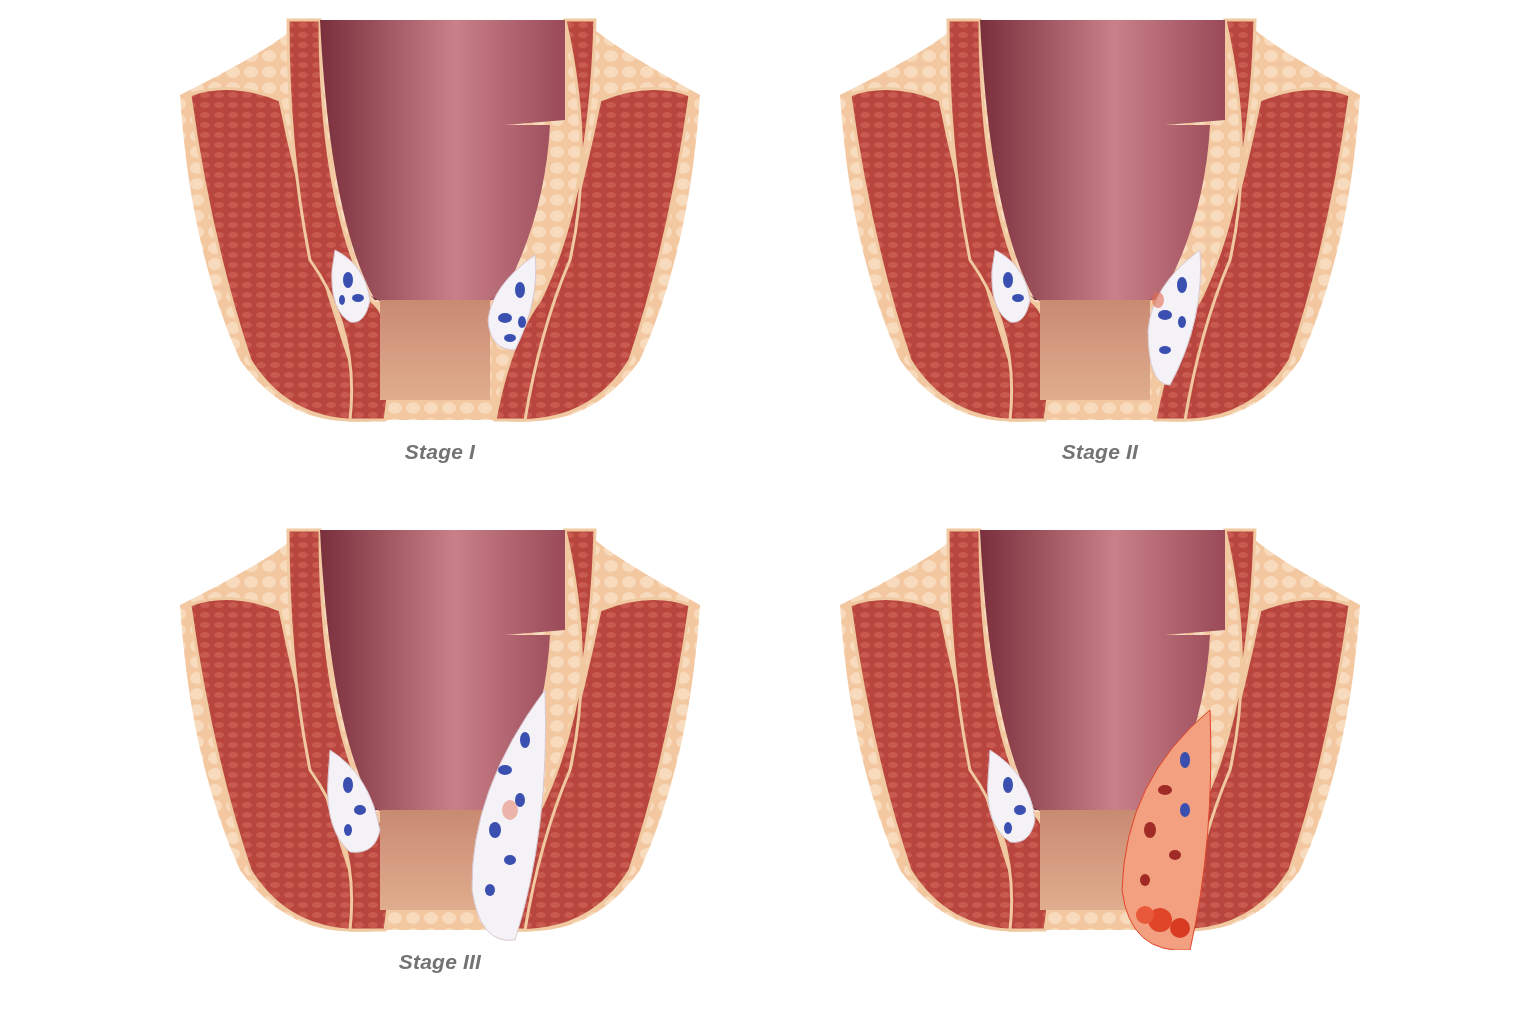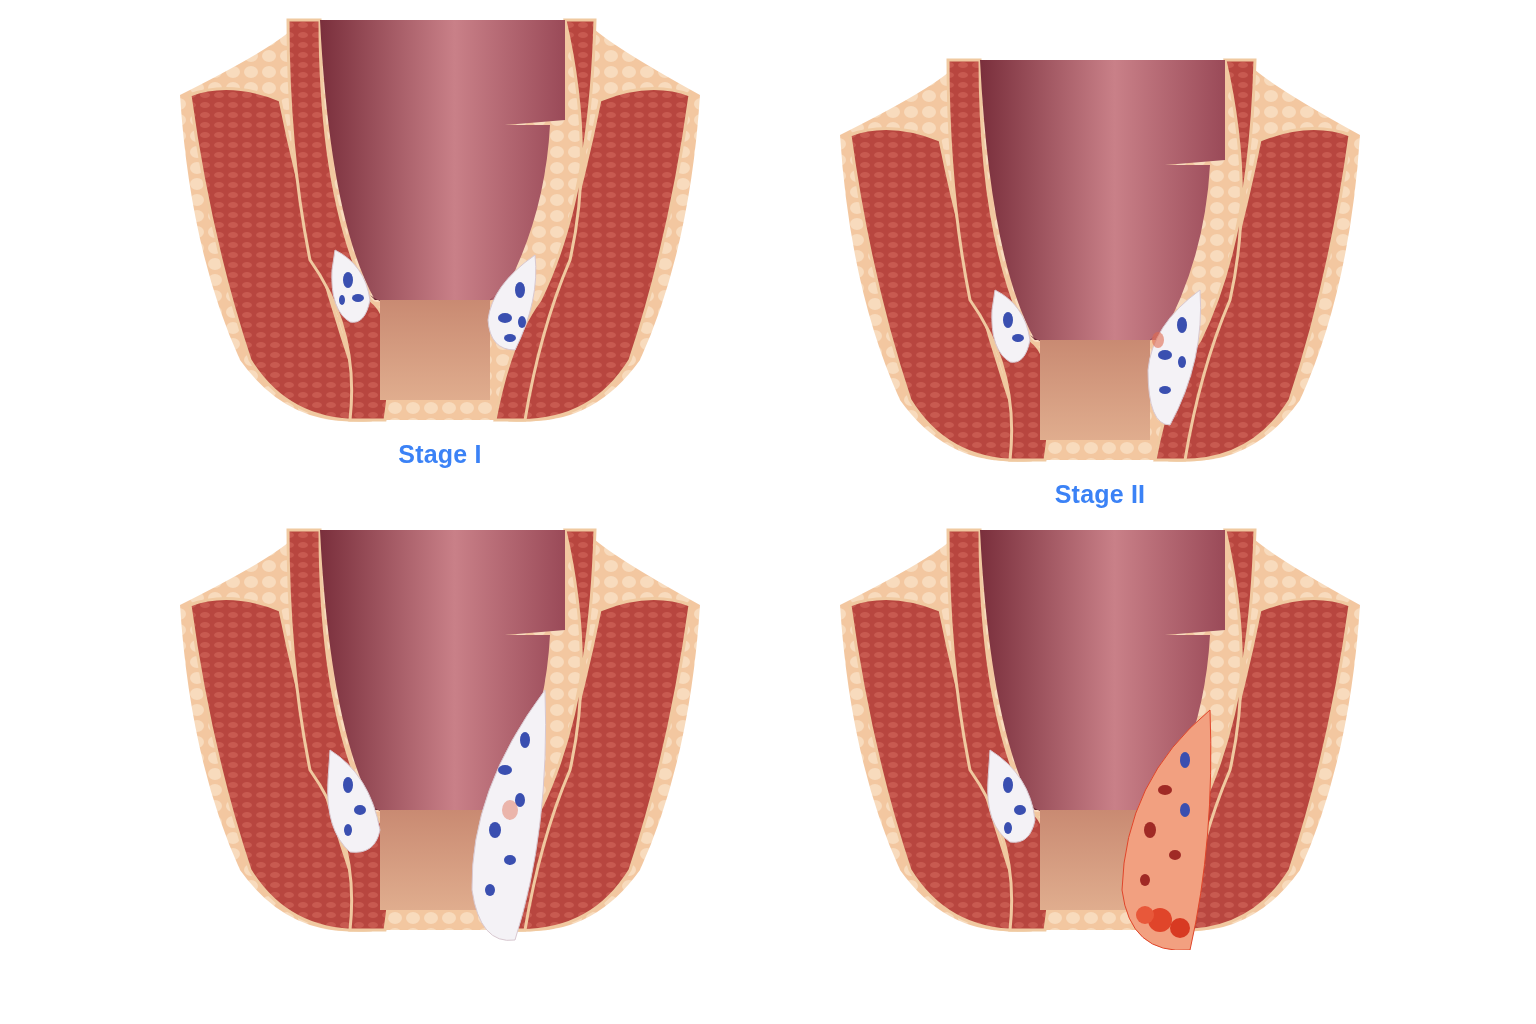--- a/index.html
+++ b/index.html
@@ -1,23 +1,23 @@
 <!DOCTYPE html>
 <html><head>
 <meta charset="utf-8">
 <style>
   html, body { margin: 0; padding: 0; background: #ffffff; }
   body { width: 1536px; height: 1024px; position: relative; overflow: hidden;
          font-family: "Liberation Sans", sans-serif; }
   .panel { position: absolute; width: 540px; height: 500px; }
   .panel svg { position: absolute; left: 0; top: 0; }
   .label { position: absolute; left: 0; width: 100%; text-align: center;
-           font-weight: 700; font-size: 25px; color: #3b82f6; letter-spacing: 0.2px; }
+           font-weight: 700; font-size: 21px; color: #737373; letter-spacing: 0.2px; font-style: italic; }
   #p1 { left: 170px; top: 0px; }
-  #p2 { left: 830px; top: 0px; margin-top: 40px; }
+  #p2 { left: 830px; top: 0px; }
   #p3 { left: 170px; top: 510px; }
   #p4 { left: 830px; top: 510px; }
   #p1 .label, #p2 .label { top: 440px; }
   #p3 .label, #p4 .label { top: 440px; }
 </style>
 </head>
 <body>
 
 <svg width="0" height="0" style="position:absolute">
   <defs>
@@ -119,20 +119,21 @@
       <path d="M375 180 Q380 320 345 430 Q310 435 302 380 Q300 280 375 180Z" fill="#f4f2f6" stroke="#d8c8d0"></path>
       <ellipse cx="355" cy="230" rx="5" ry="8" fill="#3a4fb0"></ellipse>
         <ellipse cx="335" cy="260" rx="7" ry="5" fill="#3a4fb0"></ellipse>
         <ellipse cx="350" cy="290" rx="5" ry="7" fill="#3a4fb0"></ellipse>
         <ellipse cx="325" cy="320" rx="6" ry="8" fill="#3a4fb0"></ellipse>
         <ellipse cx="340" cy="350" rx="6" ry="5" fill="#3a4fb0"></ellipse>
         <ellipse cx="320" cy="380" rx="5" ry="6" fill="#3a4fb0"></ellipse>
         <ellipse cx="340" cy="300" rx="8" ry="10" fill="#e06a50" opacity="0.45"></ellipse>
     </g>
   </svg>
+  <div class="label">Stage III</div>
 </div>
 
 <div class="panel" id="p4">
   <svg width="540" height="440" viewBox="0 0 540 440">
     <path d="M10 95 Q120 40 130 20 L415 20 Q430 40 530 95 Q520 250 470 360 Q420 430 340 420 L200 420 Q120 430 70 360 Q20 250 10 95Z" fill="url(#fatpat)"></path>
     <path d="M20 95 Q60 80 110 100 Q140 250 200 420 Q120 425 80 360 Q40 240 20 95Z" fill="url(#muscle)" stroke="#f0c9a0" stroke-width="3"></path>
     <path d="M520 95 Q480 80 430 100 Q400 250 340 420 Q420 425 460 360 Q500 240 520 95Z" fill="url(#muscle)" stroke="#f0c9a0" stroke-width="3"></path>
     <path d="M118 20 L150 20 Q150 200 200 300 Q230 320 215 420 L180 420 Q190 330 140 260 Q118 150 118 20Z" fill="url(#muscle)" stroke="#f0c9a0" stroke-width="3"></path>
     <path d="M395 20 L425 20 Q420 200 370 300 Q340 340 325 420 L355 420 Q370 330 400 260 Q425 150 395 20Z" fill="url(#muscle)" stroke="#f0c9a0" stroke-width="3"></path>
     <path d="M150 20 L395 20 L395 120 L335 125 L380 125 Q375 220 330 300 L205 300 Q160 220 150 20Z" fill="url(#lumen)"></path>

